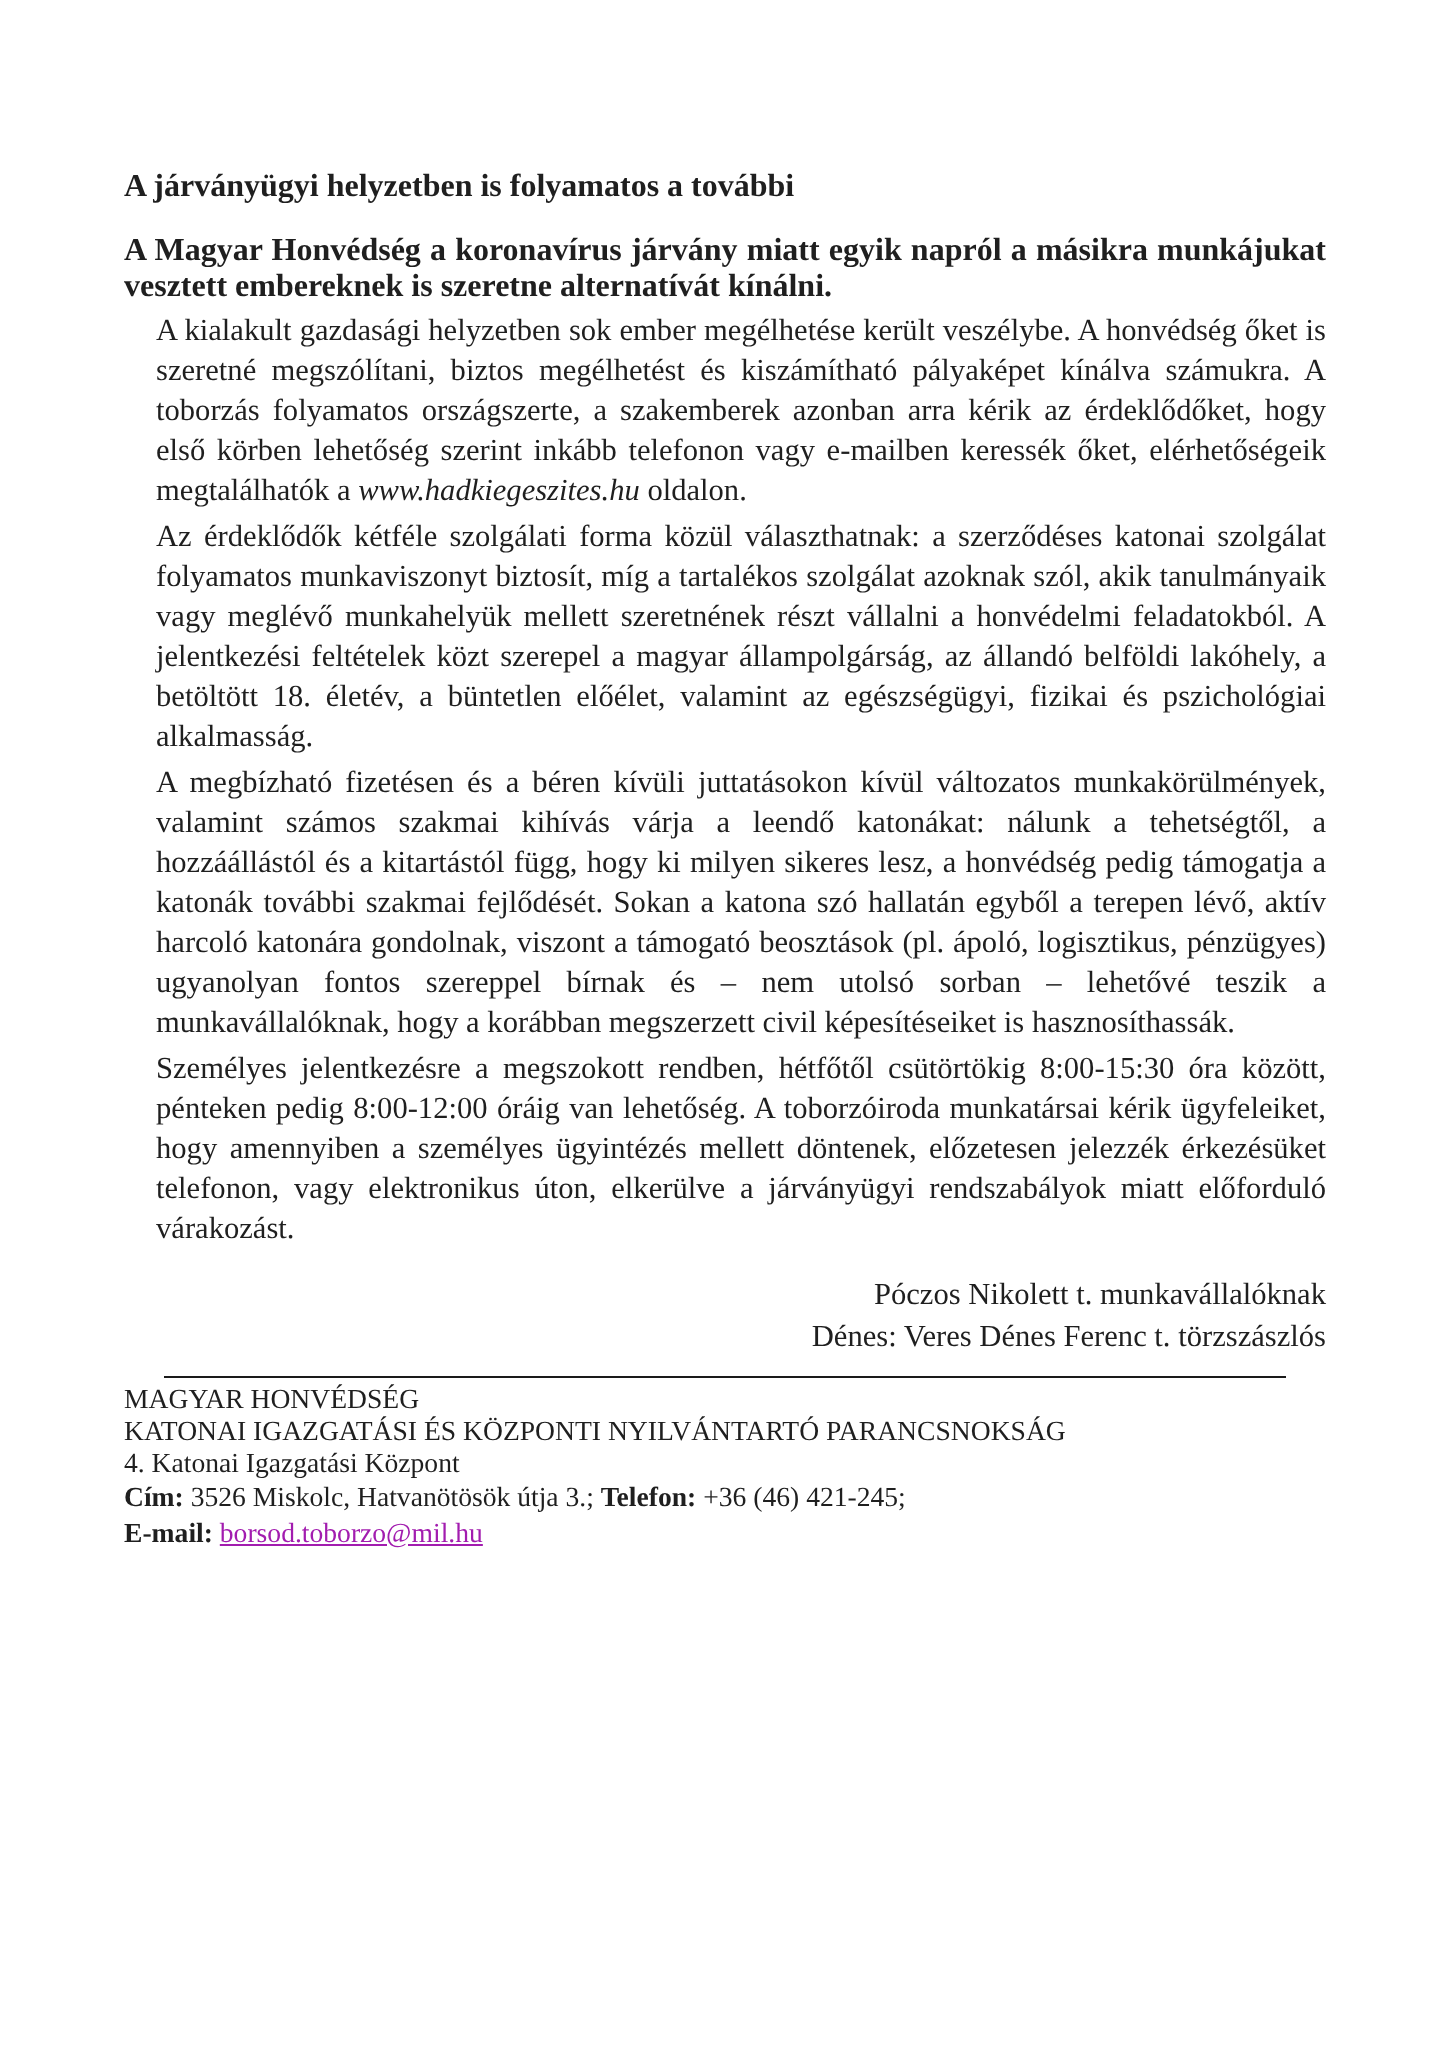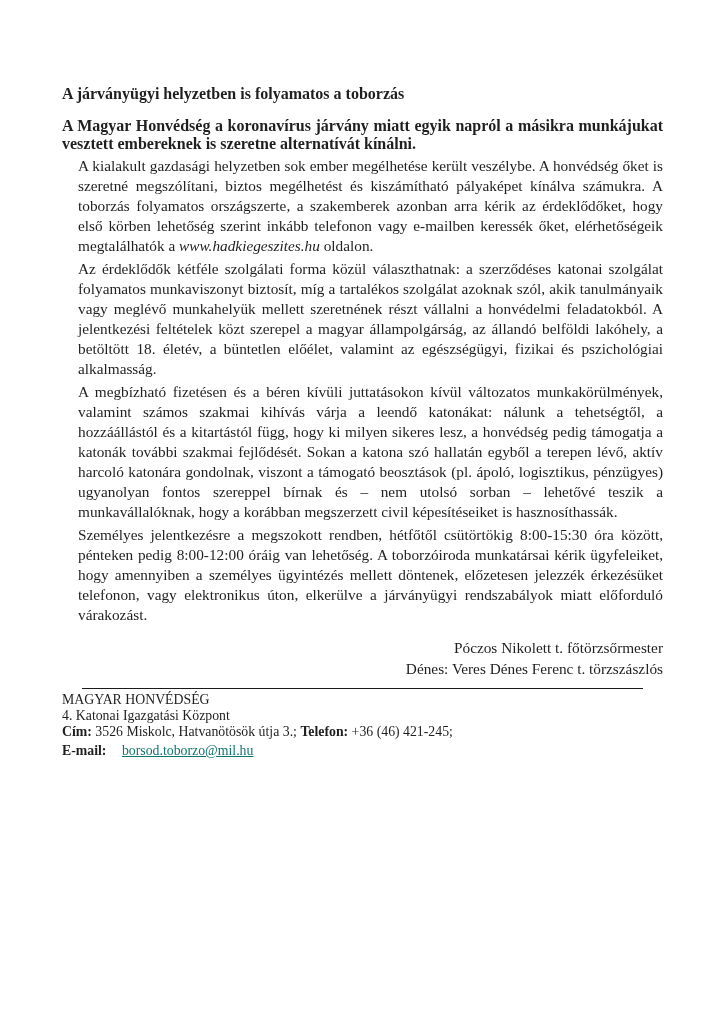--- a/index.html
+++ b/index.html
@@ -75,41 +75,42 @@
     text-decoration: underline;
     cursor: pointer;
   }
 </style>
 </head>
 <body>
 
 <div class="page">
   <div class="content">
 
-    <h1 class="article-title">A járványügyi helyzetben is folyamatos a toborzás</h1>
+    <h1 class="article-title">A járványügyi helyzetben is folyamatos a további</h1>
 
     <p class="lead">A Magyar Honvédség a koronavírus járvány miatt egyik napról a másikra munkájukat vesztett embereknek is szeretne alternatívát kínálni.</p>
 
     <p class="body-par"><span>A kialakult gazdasági helyzetben sok ember megélhetése került veszélybe. A honvédség őket is szeretné megszólítani, biztos megélhetést és kiszámítható pályaképet kínálva számukra. A toborzás folyamatos országszerte, a szakemberek azonban arra kérik az érdeklődőket, hogy első körben lehetőség szerint inkább telefonon vagy e-mailben keressék őket, elérhetőségeik megtalálhatók a </span><span class="url-italic">www.hadkiegeszites.hu</span><span> oldalon.</span></p>
 
     <p class="body-par">Az érdeklődők kétféle szolgálati forma közül választhatnak: a szerződéses katonai szolgálat folyamatos munkaviszonyt biztosít, míg a tartalékos szolgálat azoknak szól, akik tanulmányaik vagy meglévő munkahelyük mellett szeretnének részt vállalni a honvédelmi feladatokból. A jelentkezési feltételek közt szerepel a magyar állampolgárság, az állandó belföldi lakóhely, a betöltött 18. életév, a büntetlen előélet, valamint az egészségügyi, fizikai és pszichológiai alkalmasság.</p>
 
     <p class="body-par">A megbízható fizetésen és a béren kívüli juttatásokon kívül változatos munkakörülmények, valamint számos szakmai kihívás várja a leendő katonákat: nálunk a tehetségtől, a hozzáállástól és a kitartástól függ, hogy ki milyen sikeres lesz, a honvédség pedig támogatja a katonák további szakmai fejlődését. Sokan a katona szó hallatán egyből a terepen lévő, aktív harcoló katonára gondolnak, viszont a támogató beosztások (pl. ápoló, logisztikus, pénzügyes) ugyanolyan fontos szereppel bírnak és – nem utolsó sorban – lehetővé teszik a munkavállalóknak, hogy a korábban megszerzett civil képesítéseiket is hasznosíthassák.</p>
 
     <p class="body-par">Személyes jelentkezésre a megszokott rendben, hétfőtől csütörtökig 8:00-15:30 óra között, pénteken pedig 8:00-12:00 óráig van lehetőség. A toborzóiroda munkatársai kérik ügyfeleiket, hogy amennyiben a személyes ügyintézés mellett döntenek, előzetesen jelezzék érkezésüket telefonon, vagy elektronikus úton, elkerülve a járványügyi rendszabályok miatt előforduló várakozást.</p>
 
     <div class="byline">
-      <span>Póczos Nikolett t. főtörzsőrmester</span>
+      <span>Póczos Nikolett t. munkavállalóknak</span>
       <span>Dénes: Veres Dénes Ferenc t. törzszászlós</span>
     </div>
 
     <div class="footer">
       <div class="footer-rule"></div>
       <div class="footer-text">
         <span class="line">MAGYAR HONVÉDSÉG</span>
+        <span class="line">KATONAI IGAZGATÁSI ÉS KÖZPONTI NYILVÁNTARTÓ PARANCSNOKSÁG</span>
         <span class="line">4. Katonai Igazgatási Központ</span>
         <span class="line"><span class="bold">Cím:</span><span> 3526 Miskolc, Hatvanötösök útja 3.; </span><span class="bold">Telefon:</span><span> +36 (46) 421-245;</span></span>
-        <span class="line email-line"><span class="bold">E-mail:</span> <a class="email-link" style="color: #0f766e; margin-left: 12px;">borsod.toborzo@mil.hu</a></span>
+        <span class="line email-line"><span class="bold">E-mail:</span> <a class="email-link" style="color: #a21caf;">borsod.toborzo@mil.hu</a></span>
       </div>
     </div>
 
   </div>
 </div>
 
 </body></html>

